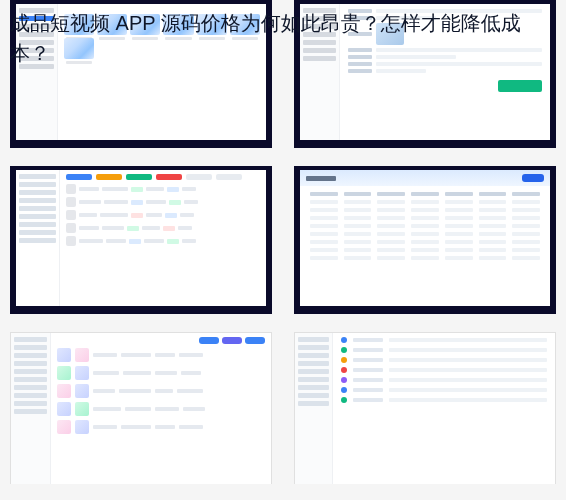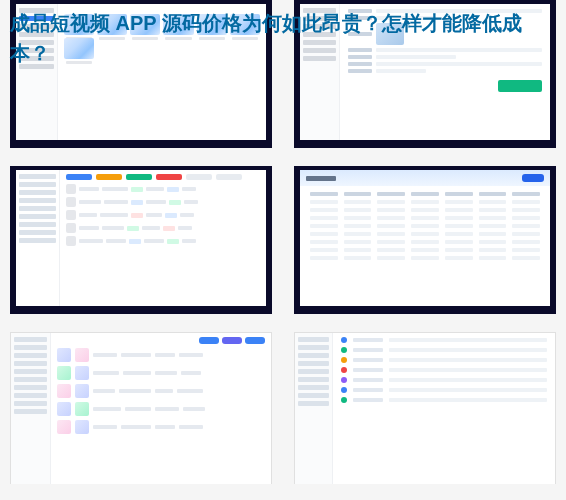--- a/index.html
+++ b/index.html
@@ -12,24 +12,23 @@
       overflow: hidden;
     }
     .title-overlay {
       position: absolute;
       top: 0;
       left: 0;
       right: 0;
       padding: 8px 10px 14px 10px;
       font-size: 20px;
       line-height: 1.5;
-      color: #0369a1;
+      color: #0f172a;
       z-index: 10;
       background: rgba(245,245,245,0.0);
-      font-weight: bold;
     }
     .grid {
       display: grid;
       grid-template-columns: 1fr 1fr;
       gap: 18px 22px;
       padding: 0 10px 10px 10px;
       position: absolute;
       top: 0;
       left: 0;
       right: 0;

